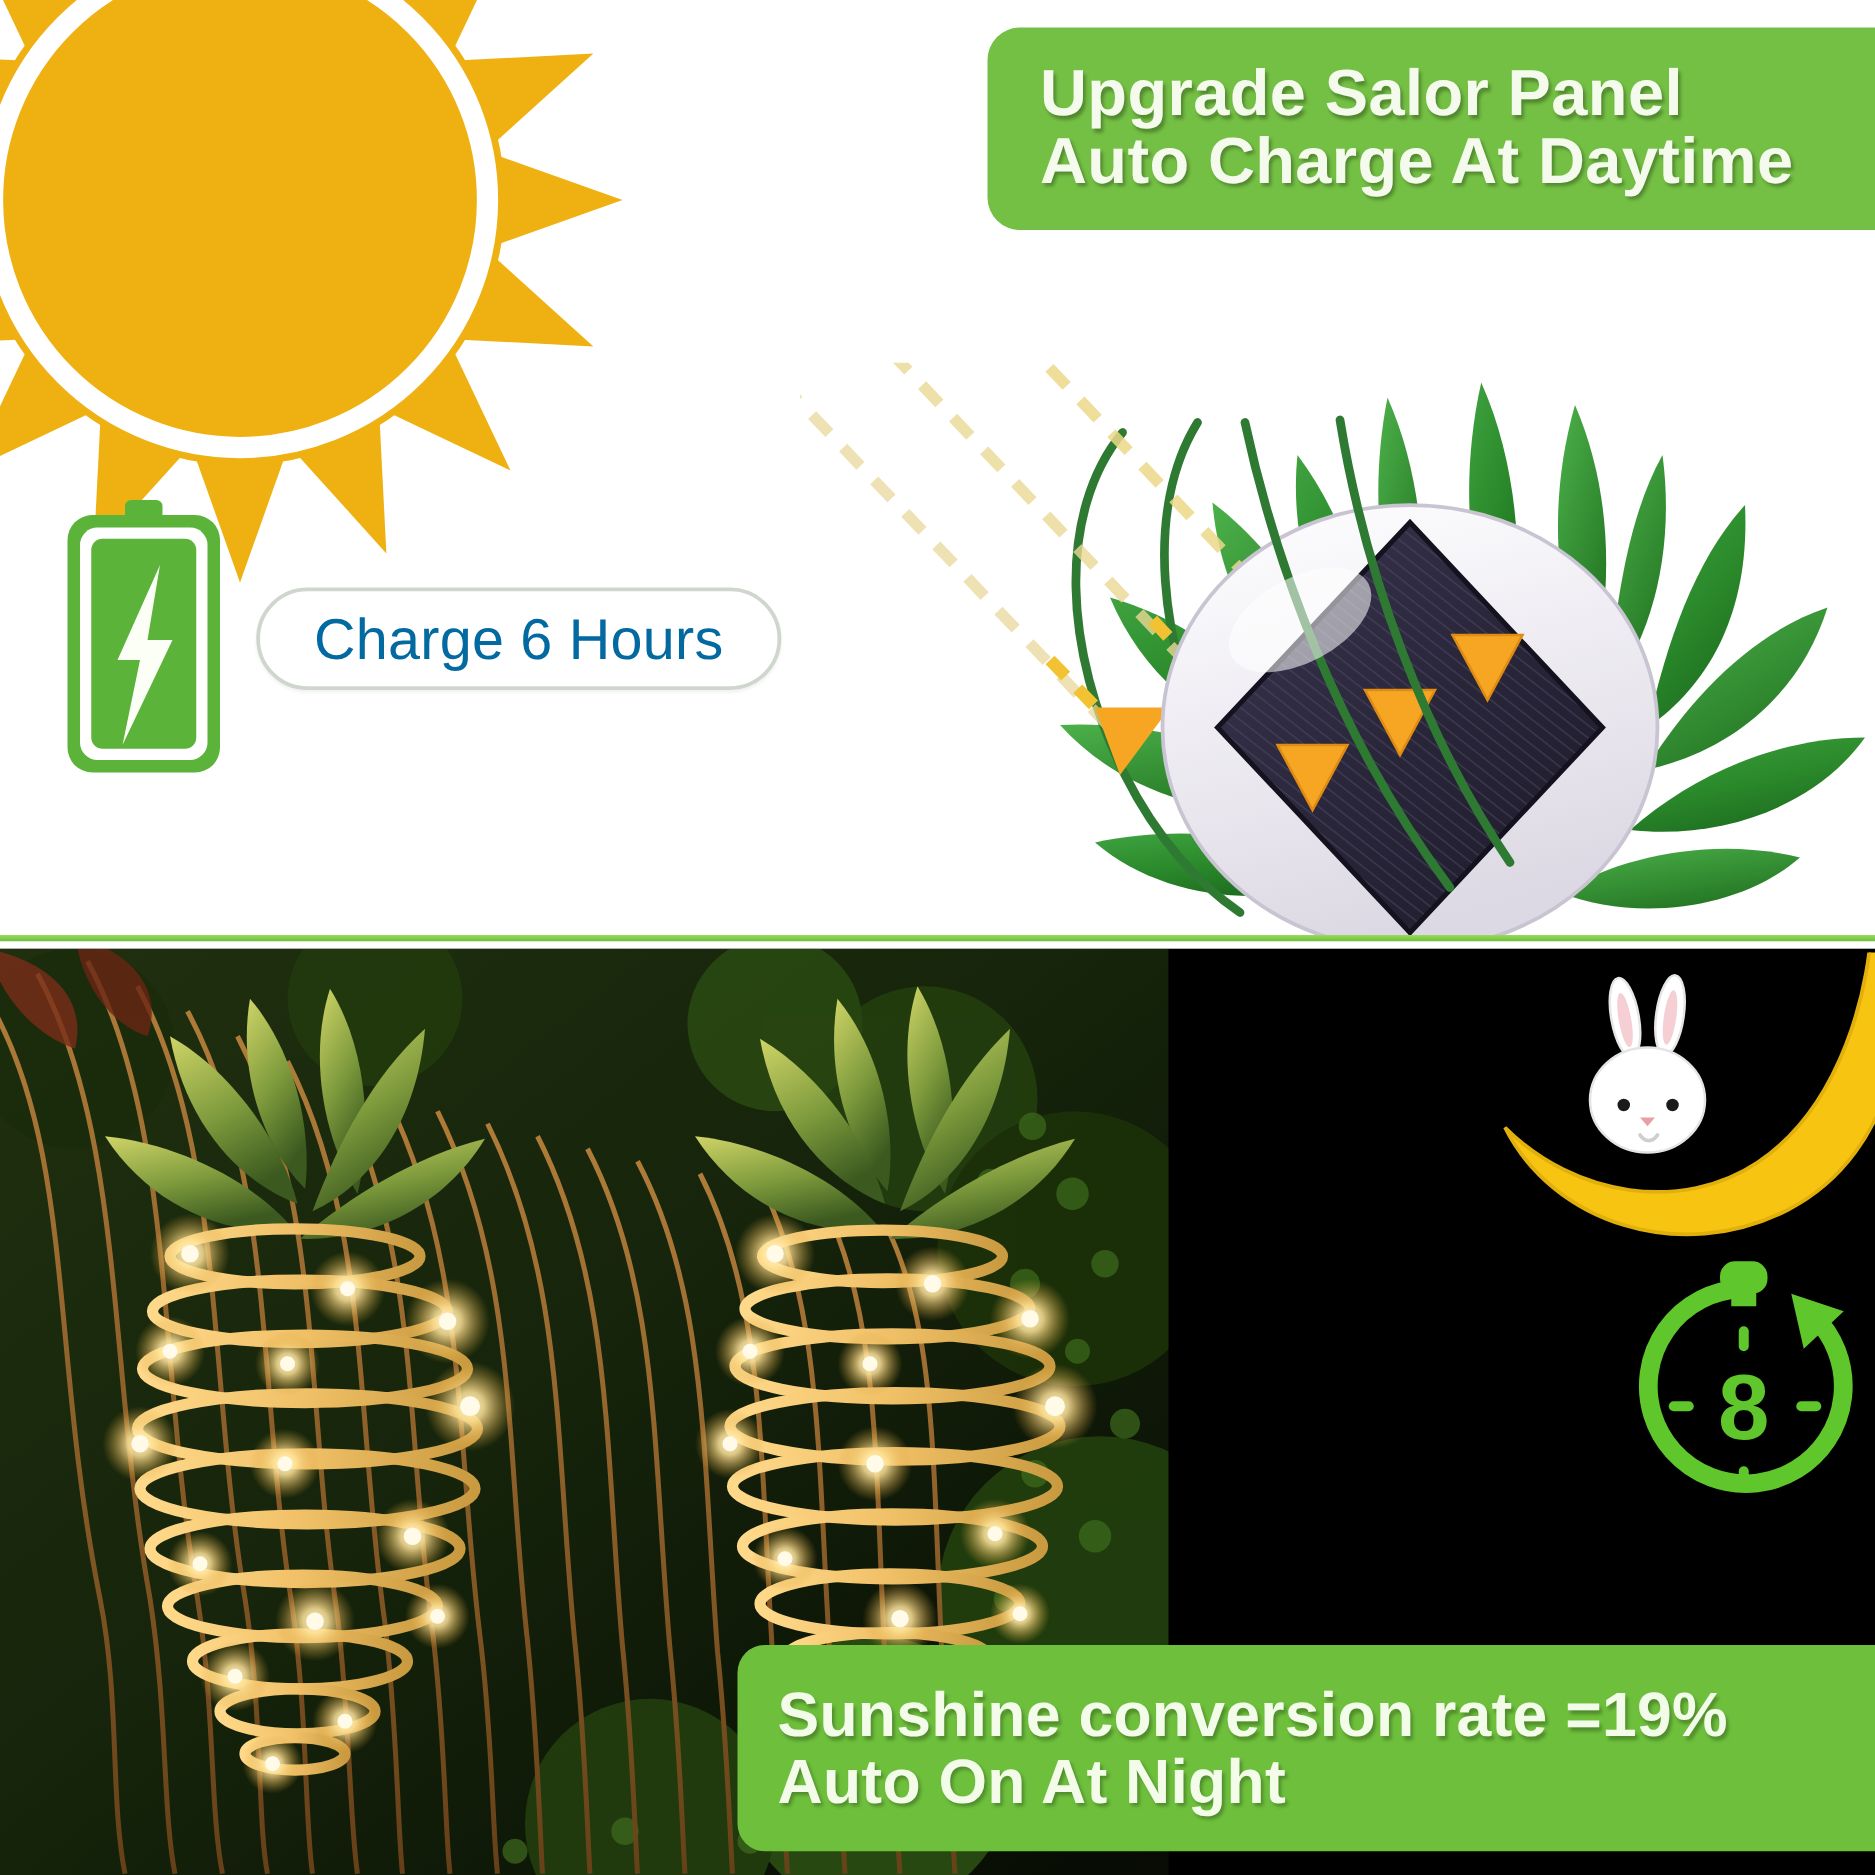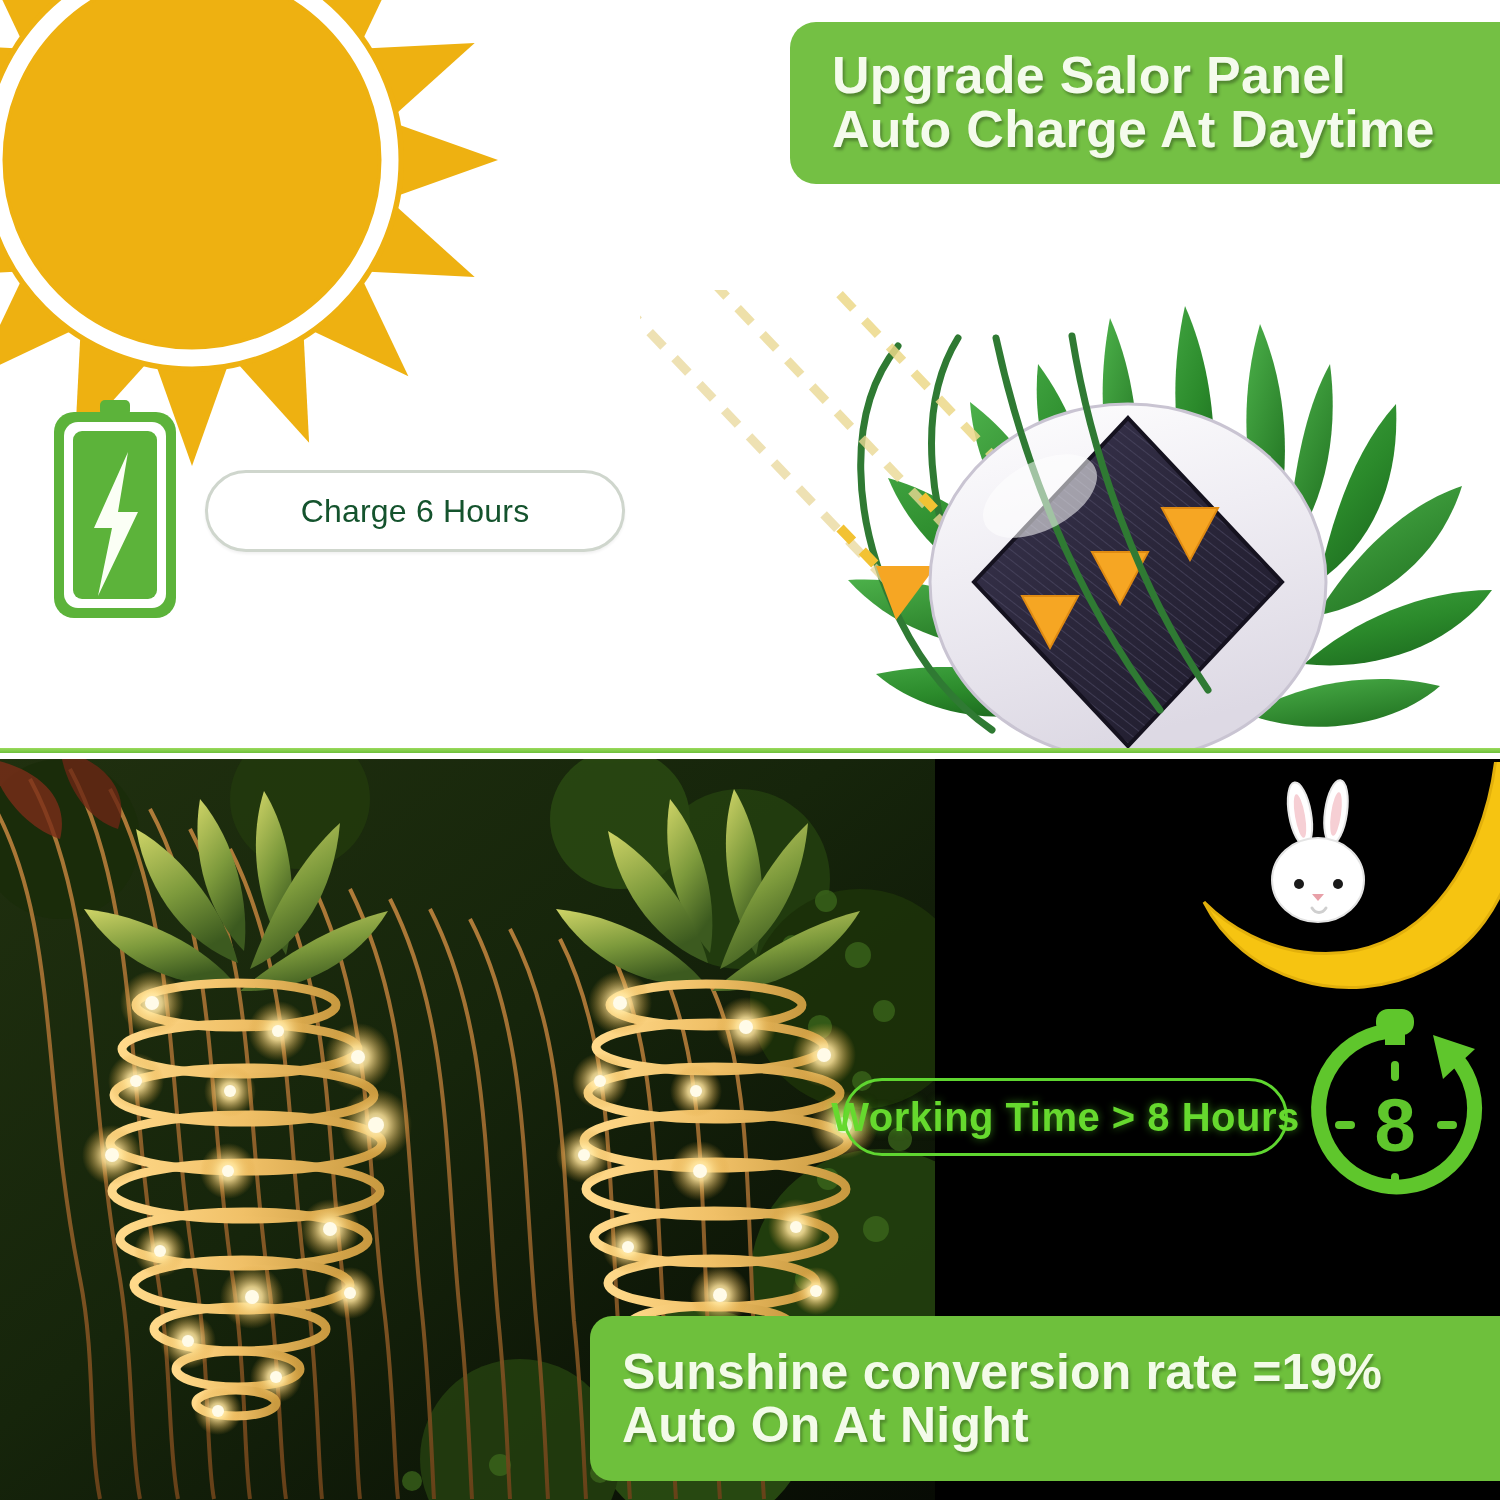--- a/index.html
+++ b/index.html
@@ -31,21 +31,21 @@
   .battery{position:absolute;left:50px;top:400px;width:130px;height:222px;}
   .battery svg{width:100%;height:100%;display:block;}
 
   
   .charge-pill{
     position:absolute;left:205px;top:470px;width:420px;height:82px;
     border:3px solid #cfd6cd;border-radius:41px;background:#ffffff;
     display:flex;align-items:center;justify-content:center;box-sizing:border-box;
     box-shadow:0 2px 3px rgba(0,0,0,.06);
   }
-  .charge-pill span{color:#14532d;font-size:32px;font-weight:normal;white-space:nowrap;letter-spacing:.2px;}
+  .charge-pill span{color:#0369a1;font-size:46px;font-weight:normal;white-space:nowrap;letter-spacing:.2px;}
 
   
   .product{position:absolute;left:640px;top:290px;width:860px;height:463px;overflow:hidden;}
   .product svg{width:100%;height:100%;display:block;}
 
   
   .divider{position:absolute;left:0;top:748px;width:1500px;height:11px;
     background:linear-gradient(180deg,#9ada5c 0%,#63bb33 55%,#4f9f28 100%);}
 
   
@@ -470,23 +470,20 @@
         <ellipse cx="168" cy="52" rx="5" ry="22" fill="#f6cfd4" transform="rotate(8 168 52)"></ellipse>
         <ellipse cx="150" cy="118" rx="46" ry="42" fill="#ffffff" stroke="#e4e4e4" stroke-width="2"></ellipse>
         <circle cx="131" cy="122" r="5" fill="#1a1a1a"></circle>
         <circle cx="170" cy="122" r="5" fill="#1a1a1a"></circle>
         <path d="M144 132 L156 132 L150 139 Z" fill="#e8a0a8"></path>
         <path d="M144 146 C148 152 154 152 158 146" fill="none" stroke="#cfcfcf" stroke-width="3" stroke-linecap="round"></path>
       </g>
     </svg>
   </div>
 
-  <div class="work-pill">
-    <span>Working Time &gt; 8 Hours</span>
-  </div>
 
   <div class="stopwatch">
     <svg viewBox="0 0 205 225" xmlns="http://www.w3.org/2000/svg" aria-hidden="true">
       <g fill="none" stroke="#5fc62c" stroke-width="15" stroke-linecap="round">
         <path d="M158 48 A78 78 0 1 1 100 26"></path>
       </g>
 
       <g fill="#5fc62c">
         <rect x="83" y="4" width="38" height="26" rx="12"></rect>
         <rect x="92" y="22" width="20" height="18"></rect>

